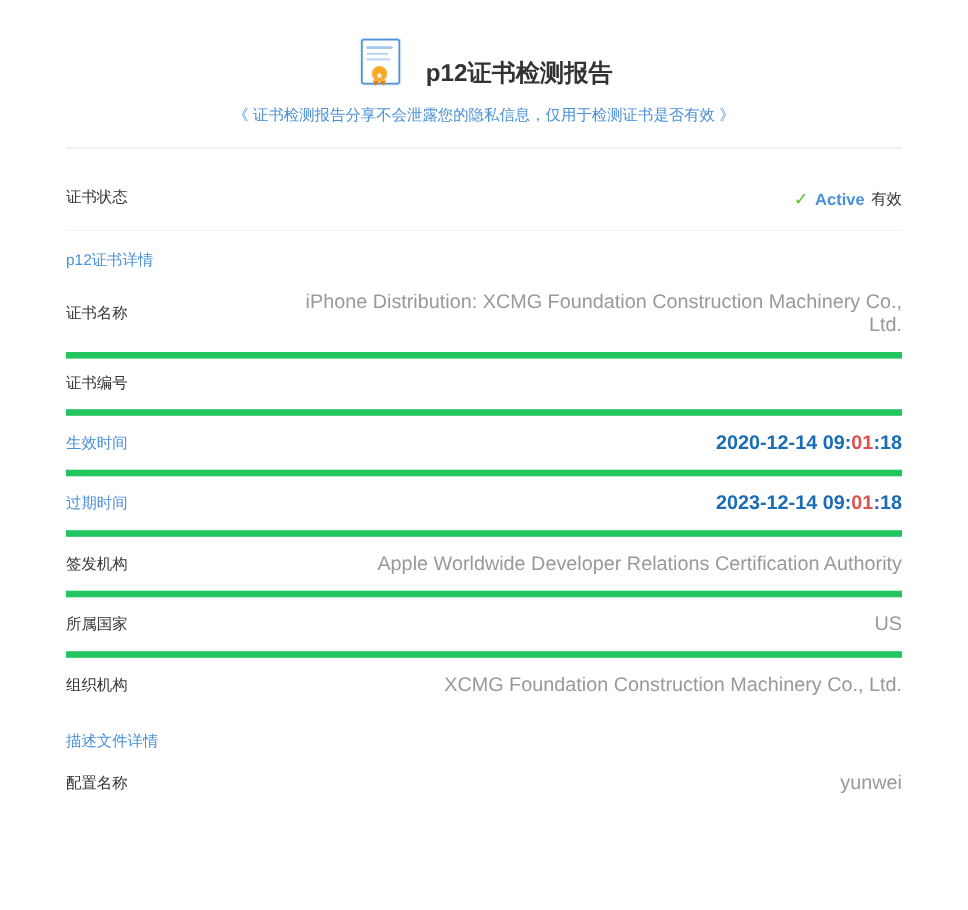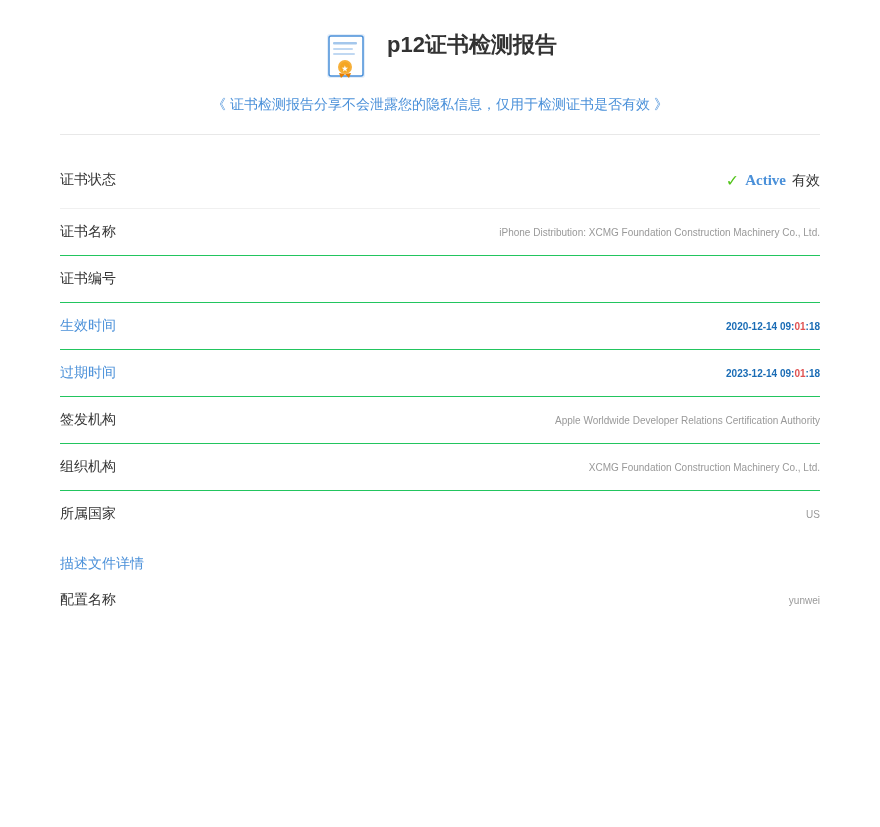--- a/index.html
+++ b/index.html
@@ -15,21 +15,21 @@
       padding: 30px 60px;
     }
     .header {
       display: flex;
       flex-direction: column;
       align-items: center;
       margin-bottom: 20px;
     }
     .header-title-row {
       display: flex;
-      align-items: flex-start;
+      align-items: flex-end;
       gap: 12px;
       margin-bottom: 10px;
     }
     .cert-icon {
       width: 52px;
       height: 52px;
     }
     .page-title {
       font-size: 22px;
       font-weight: 600;
@@ -53,34 +53,34 @@
       font-size: 14px;
       font-weight: 500;
       margin-bottom: 4px;
       margin-top: 18px;
     }
     .row {
       display: flex;
       align-items: center;
       justify-content: space-between;
       padding: 14px 0;
-      border-bottom: 1px solid #22c55e;
+      border-bottom: 6px solid #22c55e;
     }
     .row:last-child {
       border-bottom: none;
     }
     .row-label {
       color: #333;
       font-size: 14px;
       flex-shrink: 0;
       min-width: 100px;
     }
     .row-value {
       color: #999;
-      font-size: 10px;
+      font-size: 18px;
       text-align: right;
       max-width: 560px;
     }
     .row-value.blue-bold {
       color: #1a6cb5;
       font-weight: 600;
     }
     .status-active {
       display: flex;
       align-items: center;
@@ -89,21 +89,20 @@
       font-size: 15px;
     }
     .check-icon {
       color: #52c41a;
       font-size: 16px;
     }
     .active-text {
       color: #4a90d9;
       font-weight: 600;
       font-size: 15px;
-      font-family: Liberation Serif, serif;
     }
     .valid-text {
       color: #333;
       font-size: 14px;
     }
     .status-row {
       display: flex;
       align-items: flex-start;
       justify-content: space-between;
       padding: 18px 0;
@@ -141,20 +140,21 @@
   <div class="status-row">
     <span class="row-label">证书状态</span>
     <div class="status-active">
       <span class="check-icon">✓</span>
       <span class="active-text">Active</span>
       <span class="valid-text">有效</span>
     </div>
   </div>
 
   <div class="section">
+    <div class="section-title">p12证书详情</div>
 
     <div class="row">
       <span class="row-label">证书名称</span>
       <span class="row-value">iPhone Distribution: XCMG Foundation Construction Machinery Co., Ltd.</span>
     </div>
 
     <div class="row">
       <span class="row-label">证书编号</span>
     </div>
 
@@ -167,27 +167,27 @@
       <span class="row-label" style="color:#4a90d9;">过期时间</span>
       <span class="row-value blue-bold">2023-12-14 09:<span style="color:#e05252;">01</span>:18</span>
     </div>
 
     <div class="row">
       <span class="row-label">签发机构</span>
       <span class="row-value">Apple Worldwide Developer Relations Certification Authority</span>
     </div>
 
     <div class="row">
-      <span class="row-label">组织机构</span>
-      <span class="row-value">XCMG Foundation Construction Machinery Co., Ltd.</span>
+      <span class="row-label">所属国家</span>
+      <span class="row-value">US</span>
     </div>
 
     <div class="row">
-      <span class="row-label">所属国家</span>
-      <span class="row-value">US</span>
+      <span class="row-label">组织机构</span>
+      <span class="row-value">XCMG Foundation Construction Machinery Co., Ltd.</span>
     </div>
 
   </div>
 
   <div class="section">
     <div class="section-title">描述文件详情</div>
 
     <div class="row">
       <span class="row-label">配置名称</span>
       <span class="row-value">yunwei</span>

